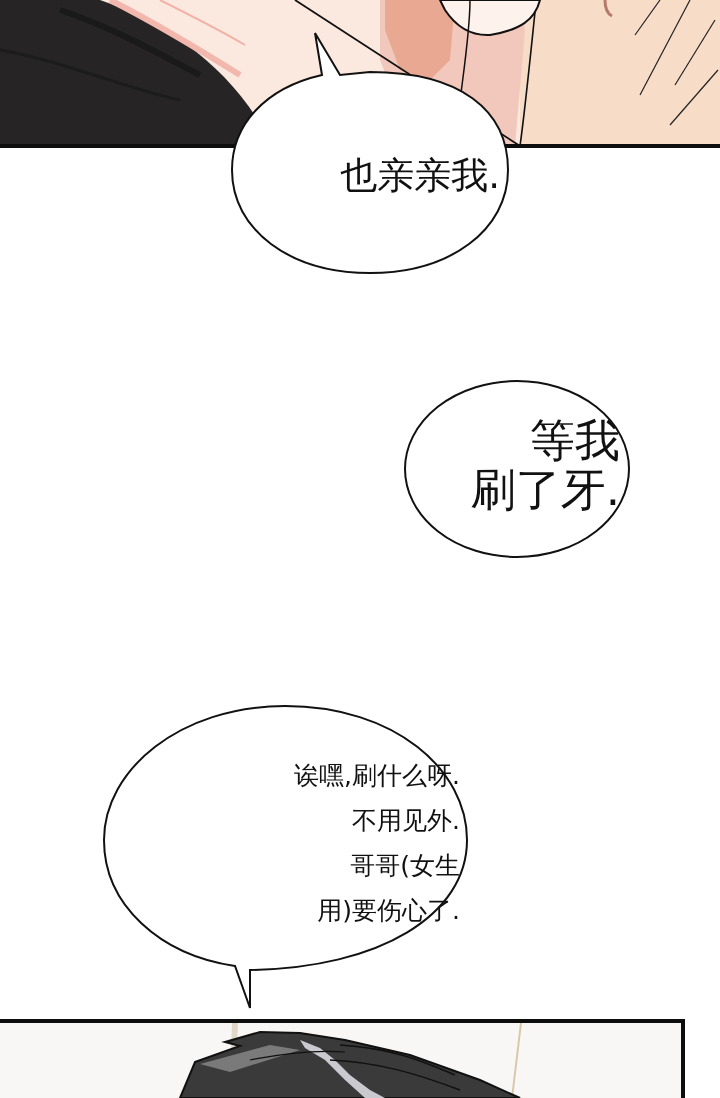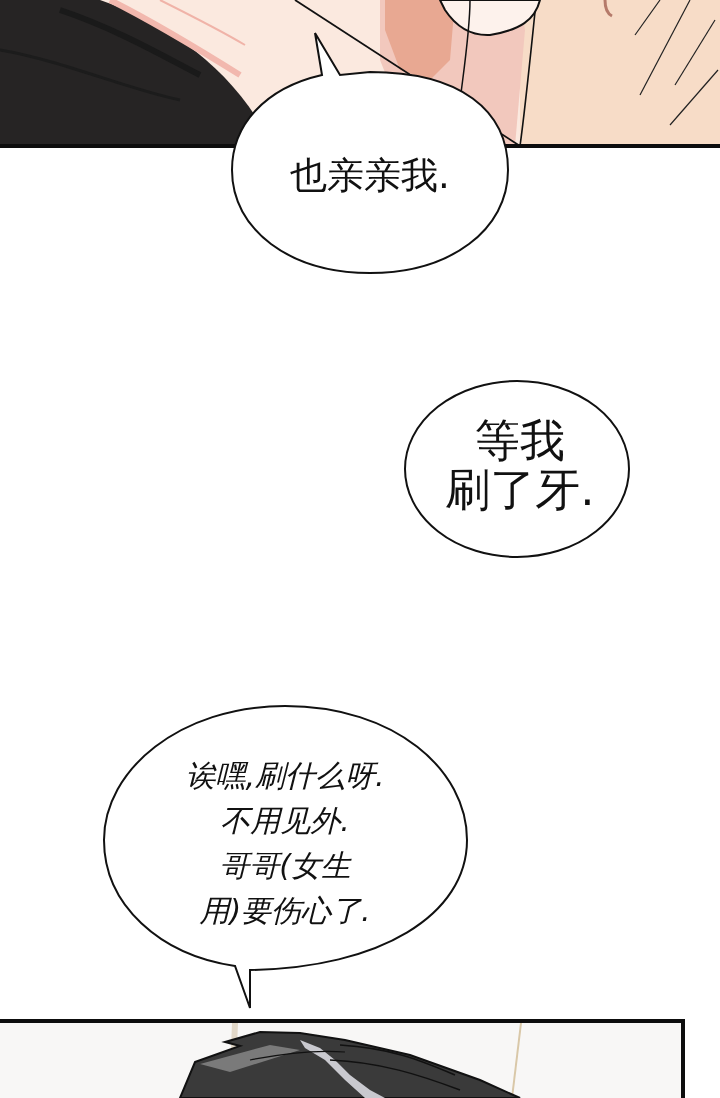--- a/index.html
+++ b/index.html
@@ -14,21 +14,21 @@
       overflow: hidden;
       font-family: "DejaVu Sans", "Liberation Sans", sans-serif;
     }
     .layer {
       position: absolute;
       left: 0;
       top: 0;
     }
     .bubble-text {
       position: absolute;
-      text-align: center;
+      text-align: right;
       color: #111111;
       font-family: "DejaVu Sans", "Liberation Sans", sans-serif;
       white-space: pre;
     }
     #bubble1-text {
       left: 240px;
       top: 152px;
       width: 260px;
       font-size: 37px;
       line-height: 48px;
@@ -37,23 +37,22 @@
       left: 420px;
       top: 416px;
       width: 200px;
       font-size: 45px;
       line-height: 49px;
     }
     #bubble3-text {
       left: 110px;
       top: 753px;
       width: 350px;
-      font-size: 30px;
+      font-size: 25px;
       line-height: 45px;
-      font-style: italic;
     }
   </style>
 </head>
 <body>
 
 <svg class="layer" width="720" height="1098" viewBox="0 0 720 1098" xmlns="http://www.w3.org/2000/svg">
 
   <g>
 
     <rect x="0" y="0" width="720" height="146" fill="#fbe9df"></rect>

